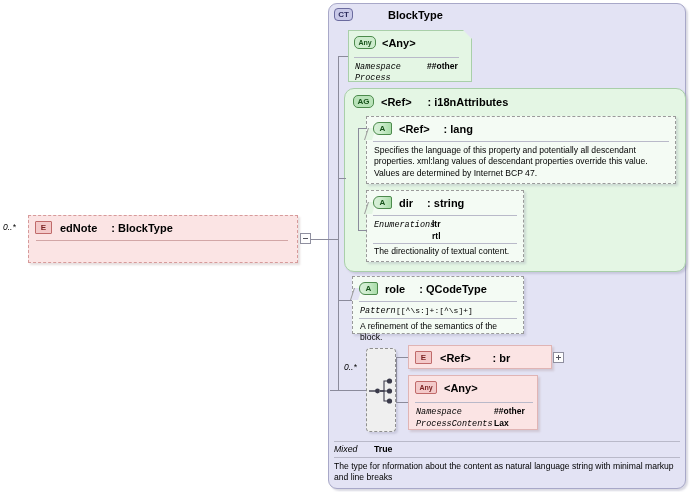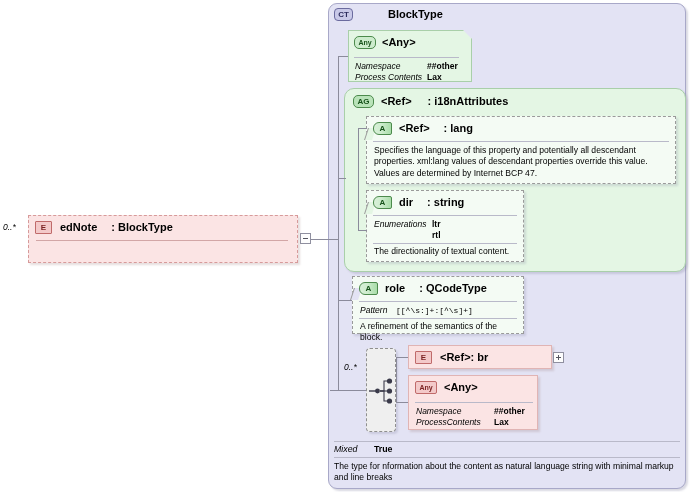--- a/index.html
+++ b/index.html
@@ -10,21 +10,21 @@
     font-size:10px;
     color:#000;
     overflow:hidden;
     position:relative;
   }
   .canvas{position:absolute;left:0;top:0;width:690px;height:492px;}
 
   
   .box{position:absolute;box-sizing:border-box;}
 
-  .hdr{display:flex;white-space:nowrap;}
+  .hdr{display:flex;align-items:center;white-space:nowrap;}
   .hdr .nm{font-weight:bold;font-size:11px;}
   .hdr .ty{font-weight:bold;font-size:11px;}
 
   
   .badge{
     display:inline-flex;align-items:center;justify-content:center;
     font-size:8px;font-weight:bold;line-height:1;
     box-sizing:border-box;
   }
   .badge-ct{width:19px;height:13px;border:1px solid #6b6b9e;border-radius:4px;
@@ -55,21 +55,21 @@
   #any-green{
     left:348px;top:30px;width:124px;height:52px;
     background:#e4f6e4;border:1px solid #a9cfa9;
     box-shadow:2px 2px 2px rgba(120,120,150,.25);
     clip-path:polygon(0 0, calc(100% - 9px) 0, 100% 9px, 100% 100%, 0 100%);
   }
   #any-green .hdr{position:absolute;left:5px;top:5px;}
   #any-green .hdr .nm{margin-left:6px;}
   .rule{position:absolute;height:0;border-top:1px solid #b9b9c9;}
   .proptbl{position:absolute;font-size:8.5px;line-height:11px;}
-  .proptbl .k{font-style:italic;display:inline-block;}
+  .proptbl .k{font-style:italic;display:inline-block;font-family:Liberation Mono, monospace;}
   .proptbl .v{font-weight:bold;display:inline-block;}
 
   
   #ag-group{
     left:344px;top:88px;width:342px;height:184px;
     background:#e4f6e4;border:1px solid #a9cfa9;border-radius:10px;
     box-shadow:2px 2px 2px rgba(120,120,150,.25);
   }
   #ag-head{position:absolute;left:8px;top:6px;}
   #ag-head .nm{margin-left:7px;}
@@ -107,21 +107,21 @@
   #ednote .hdr .ty{margin-left:14px;}
 
   
   #br-ref{
     left:408px;top:345px;width:144px;height:24px;
     background:#fbe4e4;border:1px solid #e0b4b4;
     box-shadow:2px 2px 2px rgba(150,120,120,.25);
   }
   #br-ref .hdr{position:absolute;left:6px;top:5px;}
   #br-ref .hdr .nm{margin-left:8px;}
-  #br-ref .hdr .ty{}
+  #br-ref .hdr .ty{margin-left:22px;}
 
   
   #any-red{
     left:408px;top:375px;width:130px;height:55px;
     background:#fbe4e4;border:1px solid #e0b4b4;
     box-shadow:2px 2px 2px rgba(150,120,120,.25);
   }
   #any-red .hdr{position:absolute;left:6px;top:5px;}
   #any-red .hdr .nm{margin-left:7px;}
 

